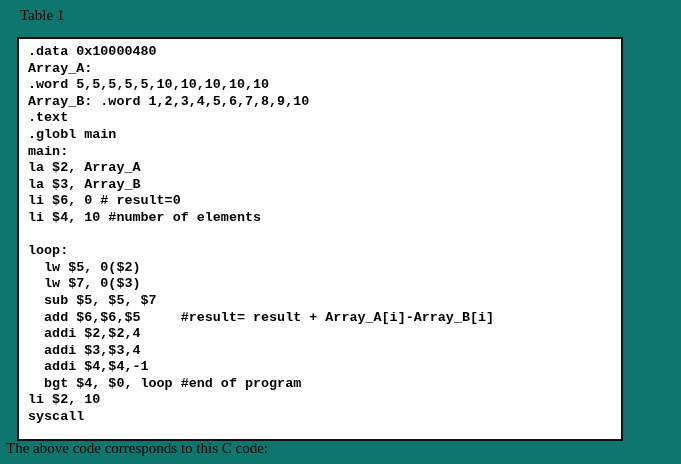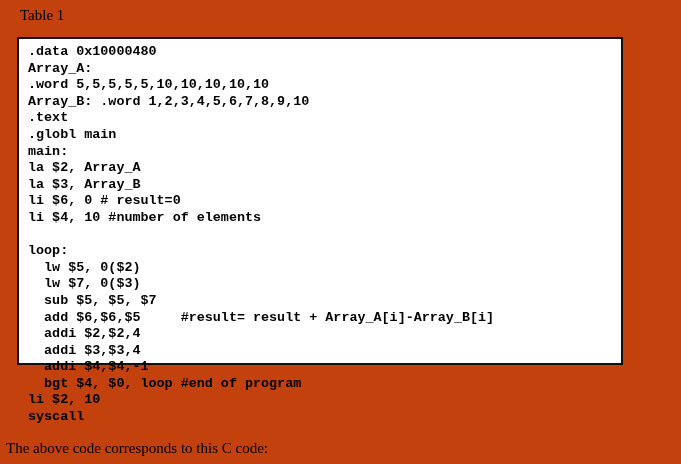--- a/index.html
+++ b/index.html
@@ -4,39 +4,39 @@
 <style>
   html, body {
     margin: 0;
     padding: 0;
     background: #ffffff;
   }
   .page {
     position: relative;
     width: 681px;
     height: 464px;
-    background: #c2410c;
+    background: #0f766e;
     font-family: "Liberation Serif", serif;
     color: #000000;
     overflow: hidden;
   }
   .table-label {
     position: absolute;
     left: 20px;
     top: 6px;
     font-size: 15px;
     line-height: 19px;
     color: #000000;
   }
   .code-box {
     position: absolute;
     left: 17px;
     top: 37px;
     width: 606px;
-    height: 328px;
+    height: 404px;
     box-sizing: border-box;
     border: 2px solid #111111;
     background: #ffffff;
   }
   .code {
     margin: 0;
     padding: 5px 4px 0 9px;
     font-family: "Liberation Mono", monospace;
     font-weight: bold;
     font-size: 13.4px;

